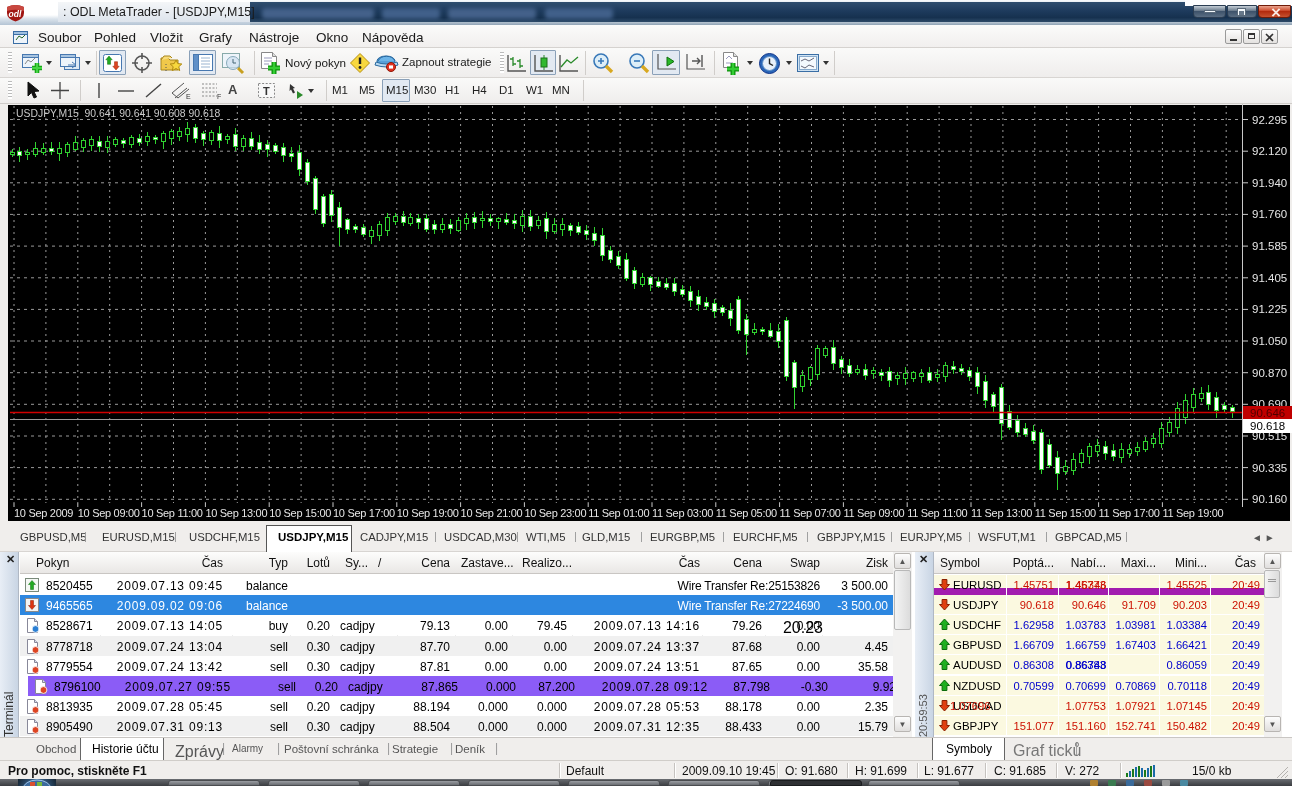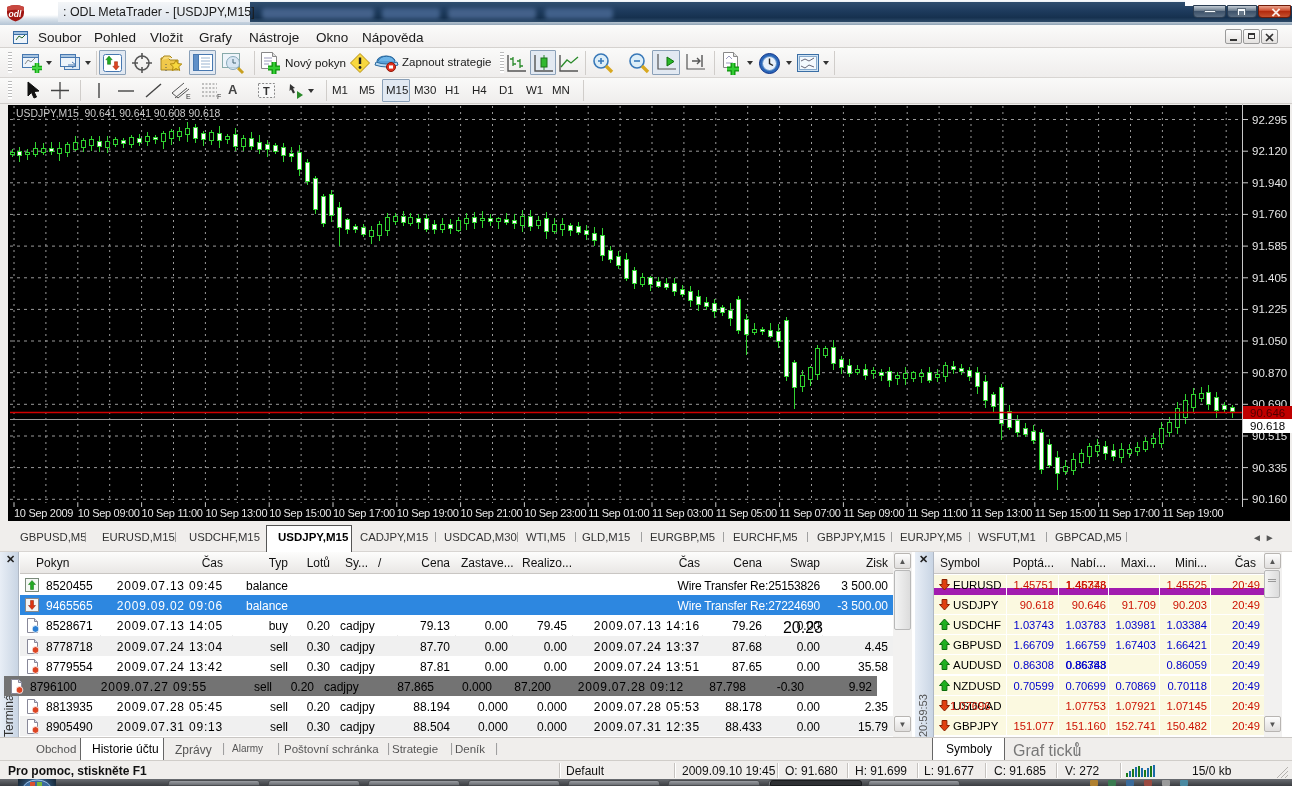--- a/index.html
+++ b/index.html
@@ -843,21 +843,21 @@
         <div class="abs" style="left:140px;top:4px;width:170px;text-align:right;font-size:12px;letter-spacing:0px;color:#000">0.30</div>
         <div class="abs" style="left:320px;top:4px;font-size:12px;color:#000">cadjpy</div>
         <div class="abs" style="left:260px;top:4px;width:170px;text-align:right;font-size:12px;letter-spacing:0px;color:#000">87.81</div>
         <div class="abs" style="left:318px;top:4px;width:170px;text-align:right;font-size:12px;letter-spacing:0px;color:#000">0.00</div>
         <div class="abs" style="left:377px;top:4px;width:170px;text-align:right;font-size:12px;letter-spacing:0px;color:#000">0.00</div>
         <div class="abs" style="left:510px;top:4px;width:170px;text-align:right;font-size:12px;letter-spacing:0.8px;color:#000">2009.07.24 13:51</div>
         <div class="abs" style="left:572px;top:4px;width:170px;text-align:right;font-size:12px;letter-spacing:0px;color:#000">87.65</div>
         <div class="abs" style="left:630px;top:4px;width:170px;text-align:right;font-size:12px;letter-spacing:0px;color:#000">0.00</div>
         <div class="abs" style="left:698px;top:4px;width:170px;text-align:right;font-size:12px;letter-spacing:0px;color:#000">35.58</div>
       </div>
-      <div class="abs" style="left:4px;top:124px;width:873px;height:20px;background:#737373">
+      <div class="abs" style="left:28px;top:124px;width:873px;height:20px;background:#8b5cf6">
         <svg class="abs" style="left:5px;top:3px" width="15" height="15" viewBox="0 0 15 15">
           <path d="M2.5,0.5 h7 l3,3 v11 h-10 z" fill="#fff" stroke="#889"></path>
           <path d="M9.5,0.5 v3 h3" fill="#dde" stroke="#889"></path>
           <circle cx="10.5" cy="11" r="3.4" fill="#dd4422" stroke="#fff" stroke-width="0.8"></circle>
         </svg>
         <div class="abs" style="left:26px;top:4px;font-size:12px;color:#000">8796100</div>
         <div class="abs" style="left:33px;top:4px;width:170px;text-align:right;font-size:12px;letter-spacing:0.8px;color:#000">2009.07.27 09:55</div>
         <div class="abs" style="left:98px;top:4px;width:170px;text-align:right;font-size:12px;letter-spacing:0px;color:#000">sell</div>
         <div class="abs" style="left:140px;top:4px;width:170px;text-align:right;font-size:12px;letter-spacing:0px;color:#000">0.20</div>
         <div class="abs" style="left:320px;top:4px;font-size:12px;color:#000">cadjpy</div>
@@ -909,21 +909,21 @@
       </div>
       <div class="abs" style="left:893px;top:0;width:19px;height:185px;background:#f2f1f0">
         <div class="abs sbtn" style="left:1px;top:1px">▲</div>
         <div class="abs sbtn" style="left:1px;top:164px">▼</div>
         <div class="abs" style="left:1px;top:18px;width:17px;height:60px;background:linear-gradient(90deg,#f4f4f4,#dcdcdc);border:1px solid #b8b8b8;border-radius:2px"></div>
       </div>
       <div class="abs" style="left:0;top:185px;width:915px;height:23px;background:#f0eeec;border-top:1px solid #c9c6c3">
         <div class="abs" style="left:36px;top:5px;font-size:11.5px;color:#555">Obchod</div>
         <div class="abs" style="left:80px;top:0;width:84px;height:23px;background:#fff;border:1px solid #666;border-top:none"></div>
         <div class="abs" style="left:92px;top:4px;font-size:12px;color:#000">Historie účtu</div>
-        <div class="abs" style="left:175px;top:5px;font-size:12px;color:#555">Zprávy</div>
+        <div class="abs" style="left:175px;top:5px;font-size:16px;color:#555">Zprávy</div>
         <div class="abs" style="left:232px;top:5px;font-size:10px;color:#555">Alarmy</div>
         <div class="abs" style="left:284px;top:5px;font-size:11.5px;color:#555">Poštovní schránka</div>
         <div class="abs" style="left:392px;top:5px;font-size:11.5px;color:#555">Strategie</div>
         <div class="abs" style="left:455px;top:5px;font-size:11.5px;color:#555">Deník</div>
         <div class="abs" style="left:222px;top:3px;font-size:12px;color:#999">|</div>
         <div class="abs" style="left:277px;top:3px;font-size:12px;color:#999">|</div>
         <div class="abs" style="left:387px;top:3px;font-size:12px;color:#999">|</div>
         <div class="abs" style="left:450px;top:3px;font-size:12px;color:#999">|</div>
         <div class="abs" style="left:495px;top:3px;font-size:12px;color:#999">|</div>
       </div>
@@ -960,21 +960,21 @@
         <div class="abs" style="left:82px;top:4px;width:90px;text-align:right;font-size:11.2px;color:#cc1100">90.646</div>
         <div class="abs" style="left:132px;top:4px;width:90px;text-align:right;font-size:11.2px;color:#cc1100">91.709</div>
         <div class="abs" style="left:183px;top:4px;width:90px;text-align:right;font-size:11.2px;color:#cc1100">90.203</div>
         <div class="abs" style="left:236px;top:4px;width:90px;text-align:right;font-size:11.2px;color:#cc1100">20:49</div>
       </div>
       <div class="abs" style="left:19px;top:63px;width:330px;height:20px;background:#fbf9e0;border-bottom:1px solid #fff">
         <svg class="abs" style="left:4px;top:3px" width="13" height="13" viewBox="0 0 13 13">
           <path d="M6.5,1 l5,5.5 h-2.6 v5 h-4.8 v-5 h-2.6 z" fill="#1fae1f" stroke="#0b6b0b"></path>
         </svg>
         <div class="abs" style="left:19px;top:3.5px;font-size:11.5px;color:#000">USDCHF</div>
-        <div class="abs" style="left:30px;top:4px;width:90px;text-align:right;font-size:11.2px;color:#0000cc">1.03743</div>
+        <div class="abs" style="left:30px;top:4px;width:90px;text-align:right;font-size:11.2px;color:#0000cc">1.62958</div>
         <div class="abs" style="left:82px;top:4px;width:90px;text-align:right;font-size:11.2px;color:#0000cc">1.03783</div>
         <div class="abs" style="left:132px;top:4px;width:90px;text-align:right;font-size:11.2px;color:#0000cc">1.03981</div>
         <div class="abs" style="left:183px;top:4px;width:90px;text-align:right;font-size:11.2px;color:#0000cc">1.03384</div>
         <div class="abs" style="left:236px;top:4px;width:90px;text-align:right;font-size:11.2px;color:#0000cc">20:49</div>
       </div>
       <div class="abs" style="left:19px;top:83px;width:330px;height:20px;background:#fbf9e0;border-bottom:1px solid #fff">
         <svg class="abs" style="left:4px;top:3px" width="13" height="13" viewBox="0 0 13 13">
           <path d="M6.5,1 l5,5.5 h-2.6 v5 h-4.8 v-5 h-2.6 z" fill="#1fae1f" stroke="#0b6b0b"></path>
         </svg>
         <div class="abs" style="left:19px;top:3.5px;font-size:11.5px;color:#000">GBPUSD</div>

